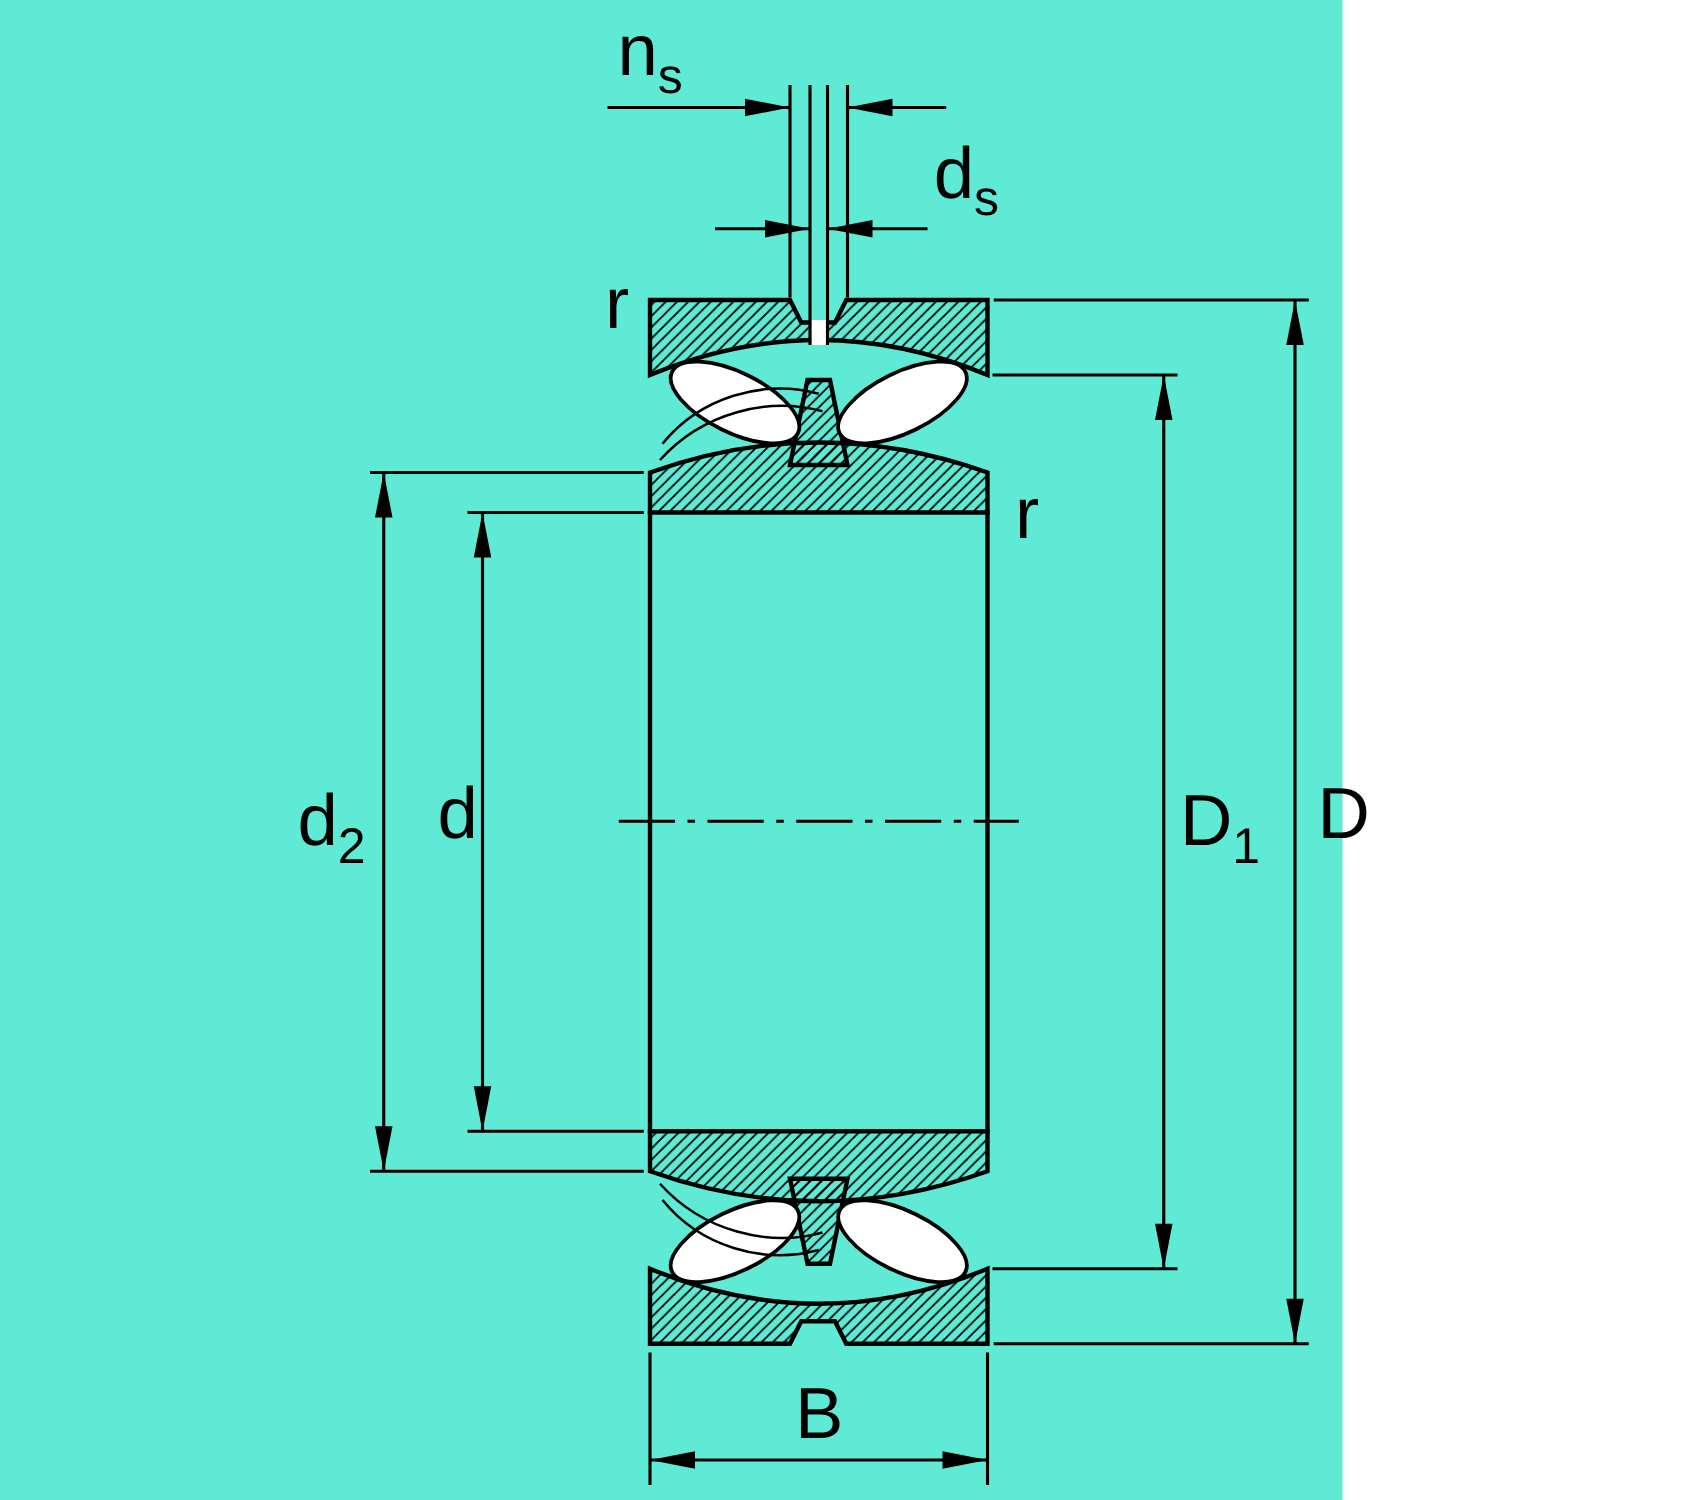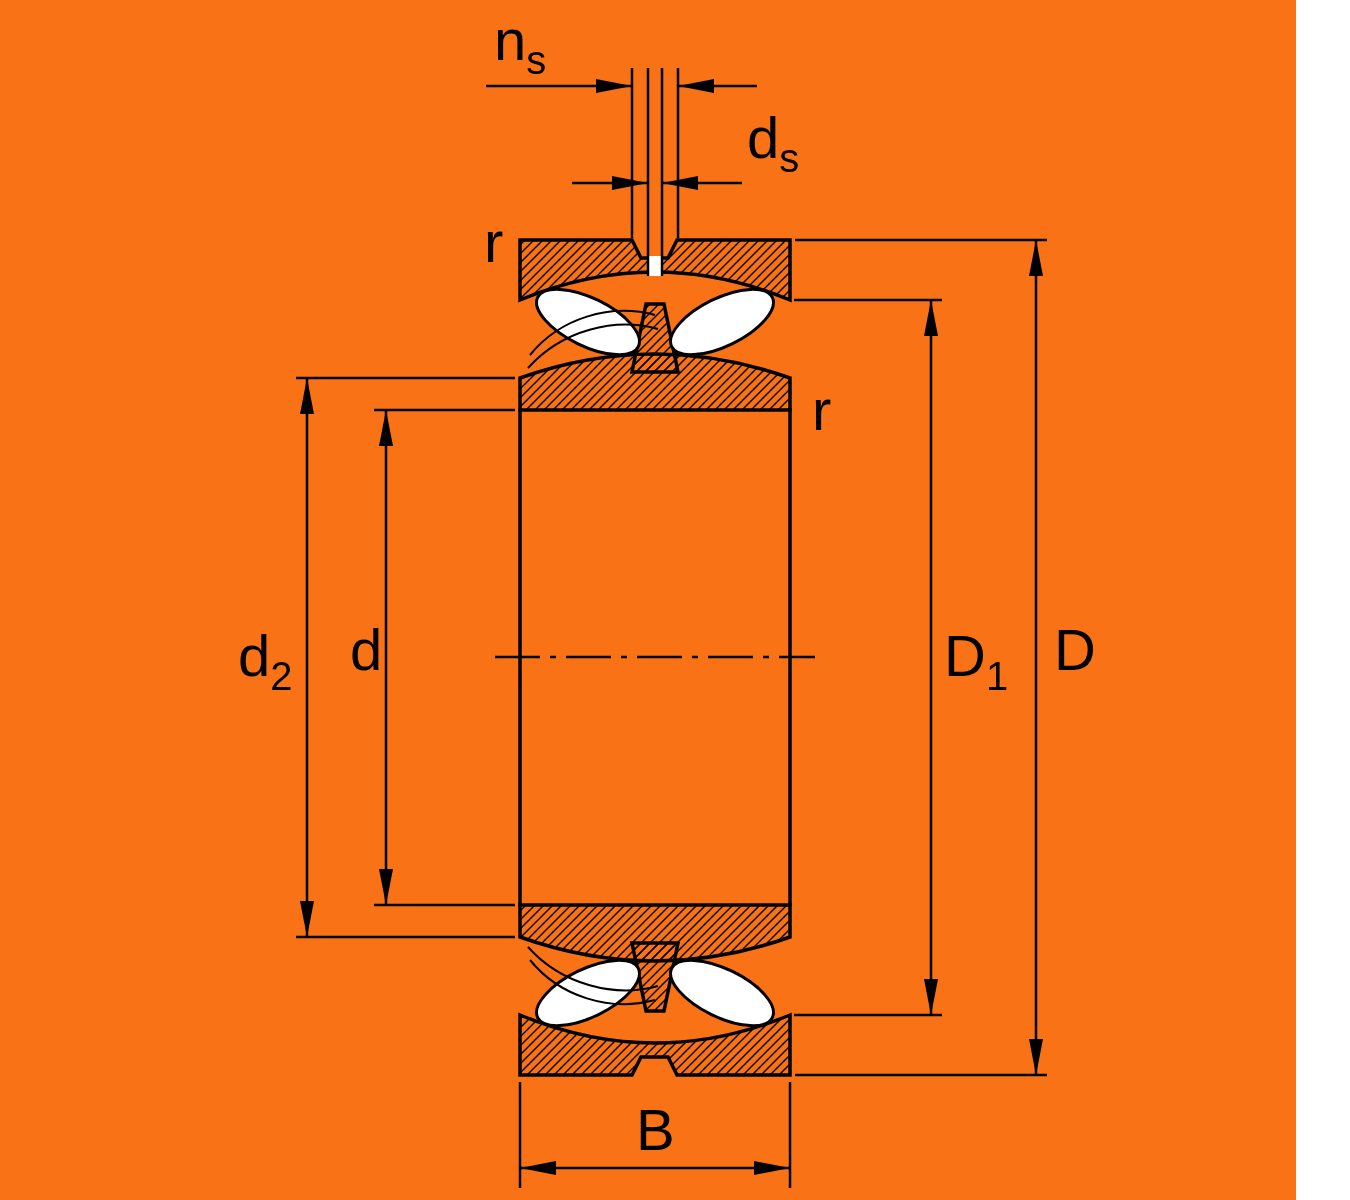--- a/index.html
+++ b/index.html
@@ -1,16 +1,16 @@
 <!DOCTYPE html>
 <html><head>
 <meta charset="utf-8">
 <style>
   html,body{margin:0;padding:0;background:#ffffff;}
-  .stage{width:1296px;height:1200px;position:relative;background:#f97316;}
+  .stage{width:1074px;height:1200px;position:relative;background:#5eead4;}
   svg{display:block;}
   text{font-family:"Liberation Sans","DejaVu Sans",sans-serif;fill:#000;}
   .lbl{font-size:58px;}
   .sub{font-size:40px;}
   .outline{fill:none;stroke:#000;stroke-width:3.5;stroke-linecap:square;}
   .hatched{fill:url(#hatch);stroke:#000;stroke-width:3.5;stroke-linejoin:miter;}
   .roller{fill:#ffffff;stroke:#000;stroke-width:3;}
   .thin{stroke:#000;stroke-width:2.5;fill:none;stroke-linecap:butt;}
   .cage{stroke:#000;stroke-width:2;fill:none;}
   .arrow{fill:#000;stroke:none;}

